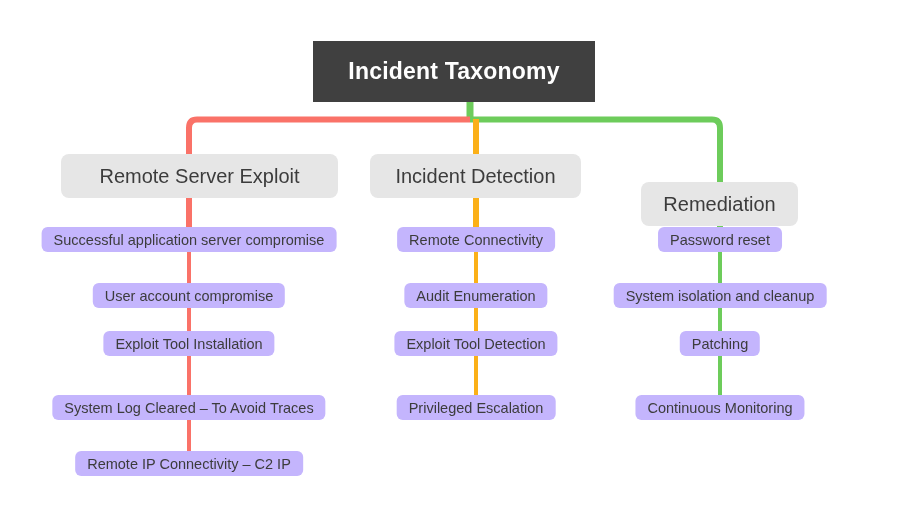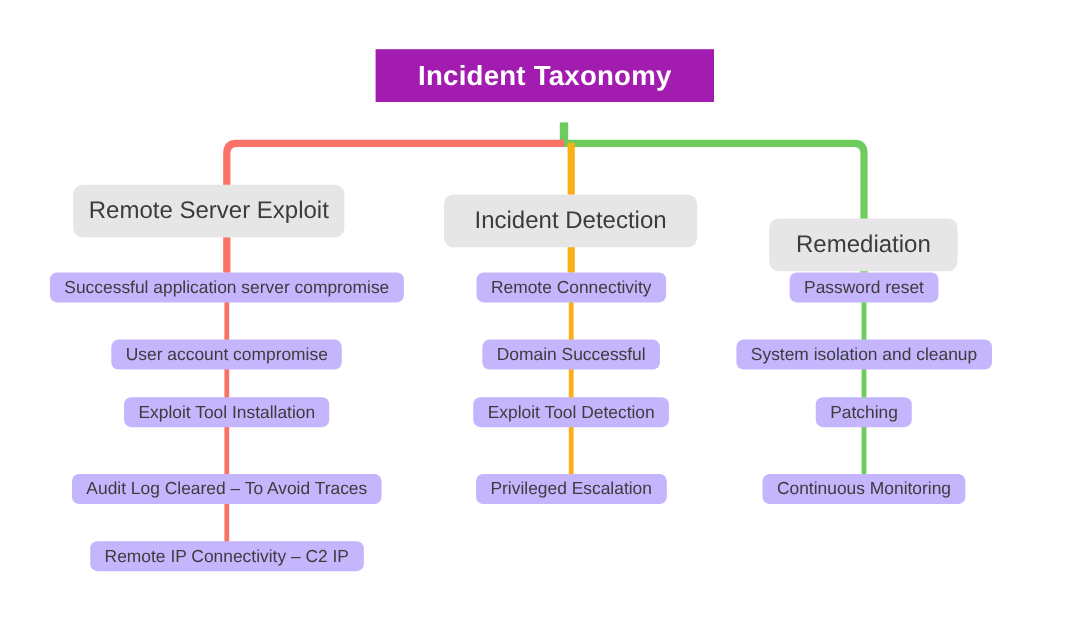--- a/index.html
+++ b/index.html
@@ -52,39 +52,39 @@
     justify-content: center;
     text-align: center;
     white-space: nowrap;
   }
 
   
   .node-root {
     left: 313px;
     top: 41px;
     width: 282px;
-    height: 44px;
-    background: #a21caf;
+    height: 61px;
+    background: #404040;
     color: #ffffff;
     font-size: 23px;
     font-weight: bold;
     letter-spacing: 0.2px;
   }
 
   
   .node-branch {
     height: 44px;
     background: #E6E6E6;
     color: #3c3c3c;
     font-size: 20px;
     border-radius: 8px;
     padding: 0 18px;
   }
-  .branch-0 { left: 61px;  top: 154px; width: 226px; }
-  .branch-1 { left: 370px; top: 154px; width: 211px; margin-top: 8px; }
+  .branch-0 { left: 61px;  top: 154px; width: 277px; }
+  .branch-1 { left: 370px; top: 154px; width: 211px; }
   .branch-2 { left: 641px; top: 154px; width: 157px; margin-top: 28px; }
 
   
   .node-leaf {
     height: 25px;
     background: #c4b5fd;
     color: #3c3c3c;
     font-size: 14.5px;
     border-radius: 6px;
     padding: 0 12px;
@@ -122,26 +122,26 @@
   </svg>
 
   <div id="nodes">
 
     <div class="node node-root">Incident Taxonomy</div>
 
     <div class="node node-branch branch-0">Remote Server Exploit</div>
     <div class="node node-leaf col-0 row-0">Successful application server compromise</div>
     <div class="node node-leaf col-0 row-1">User account compromise</div>
     <div class="node node-leaf col-0 row-2">Exploit Tool Installation</div>
-    <div class="node node-leaf col-0 row-3">Audit Log Cleared – To Avoid Traces</div>
+    <div class="node node-leaf col-0 row-3">System Log Cleared – To Avoid Traces</div>
     <div class="node node-leaf col-0 row-4">Remote IP Connectivity – C2 IP</div>
 
     <div class="node node-branch branch-1">Incident Detection</div>
     <div class="node node-leaf col-1 row-0">Remote Connectivity</div>
-    <div class="node node-leaf col-1 row-1">Domain Successful</div>
+    <div class="node node-leaf col-1 row-1">Audit Enumeration</div>
     <div class="node node-leaf col-1 row-3">Privileged Escalation</div>
     <div class="node node-leaf col-1 row-2">Exploit Tool Detection</div>
 
     <div class="node node-branch branch-2">Remediation</div>
     <div class="node node-leaf col-2 row-0">Password reset</div>
     <div class="node node-leaf col-2 row-1">System isolation and cleanup</div>
     <div class="node node-leaf col-2 row-2">Patching</div>
     <div class="node node-leaf col-2 row-3">Continuous Monitoring</div>
 
   </div>

